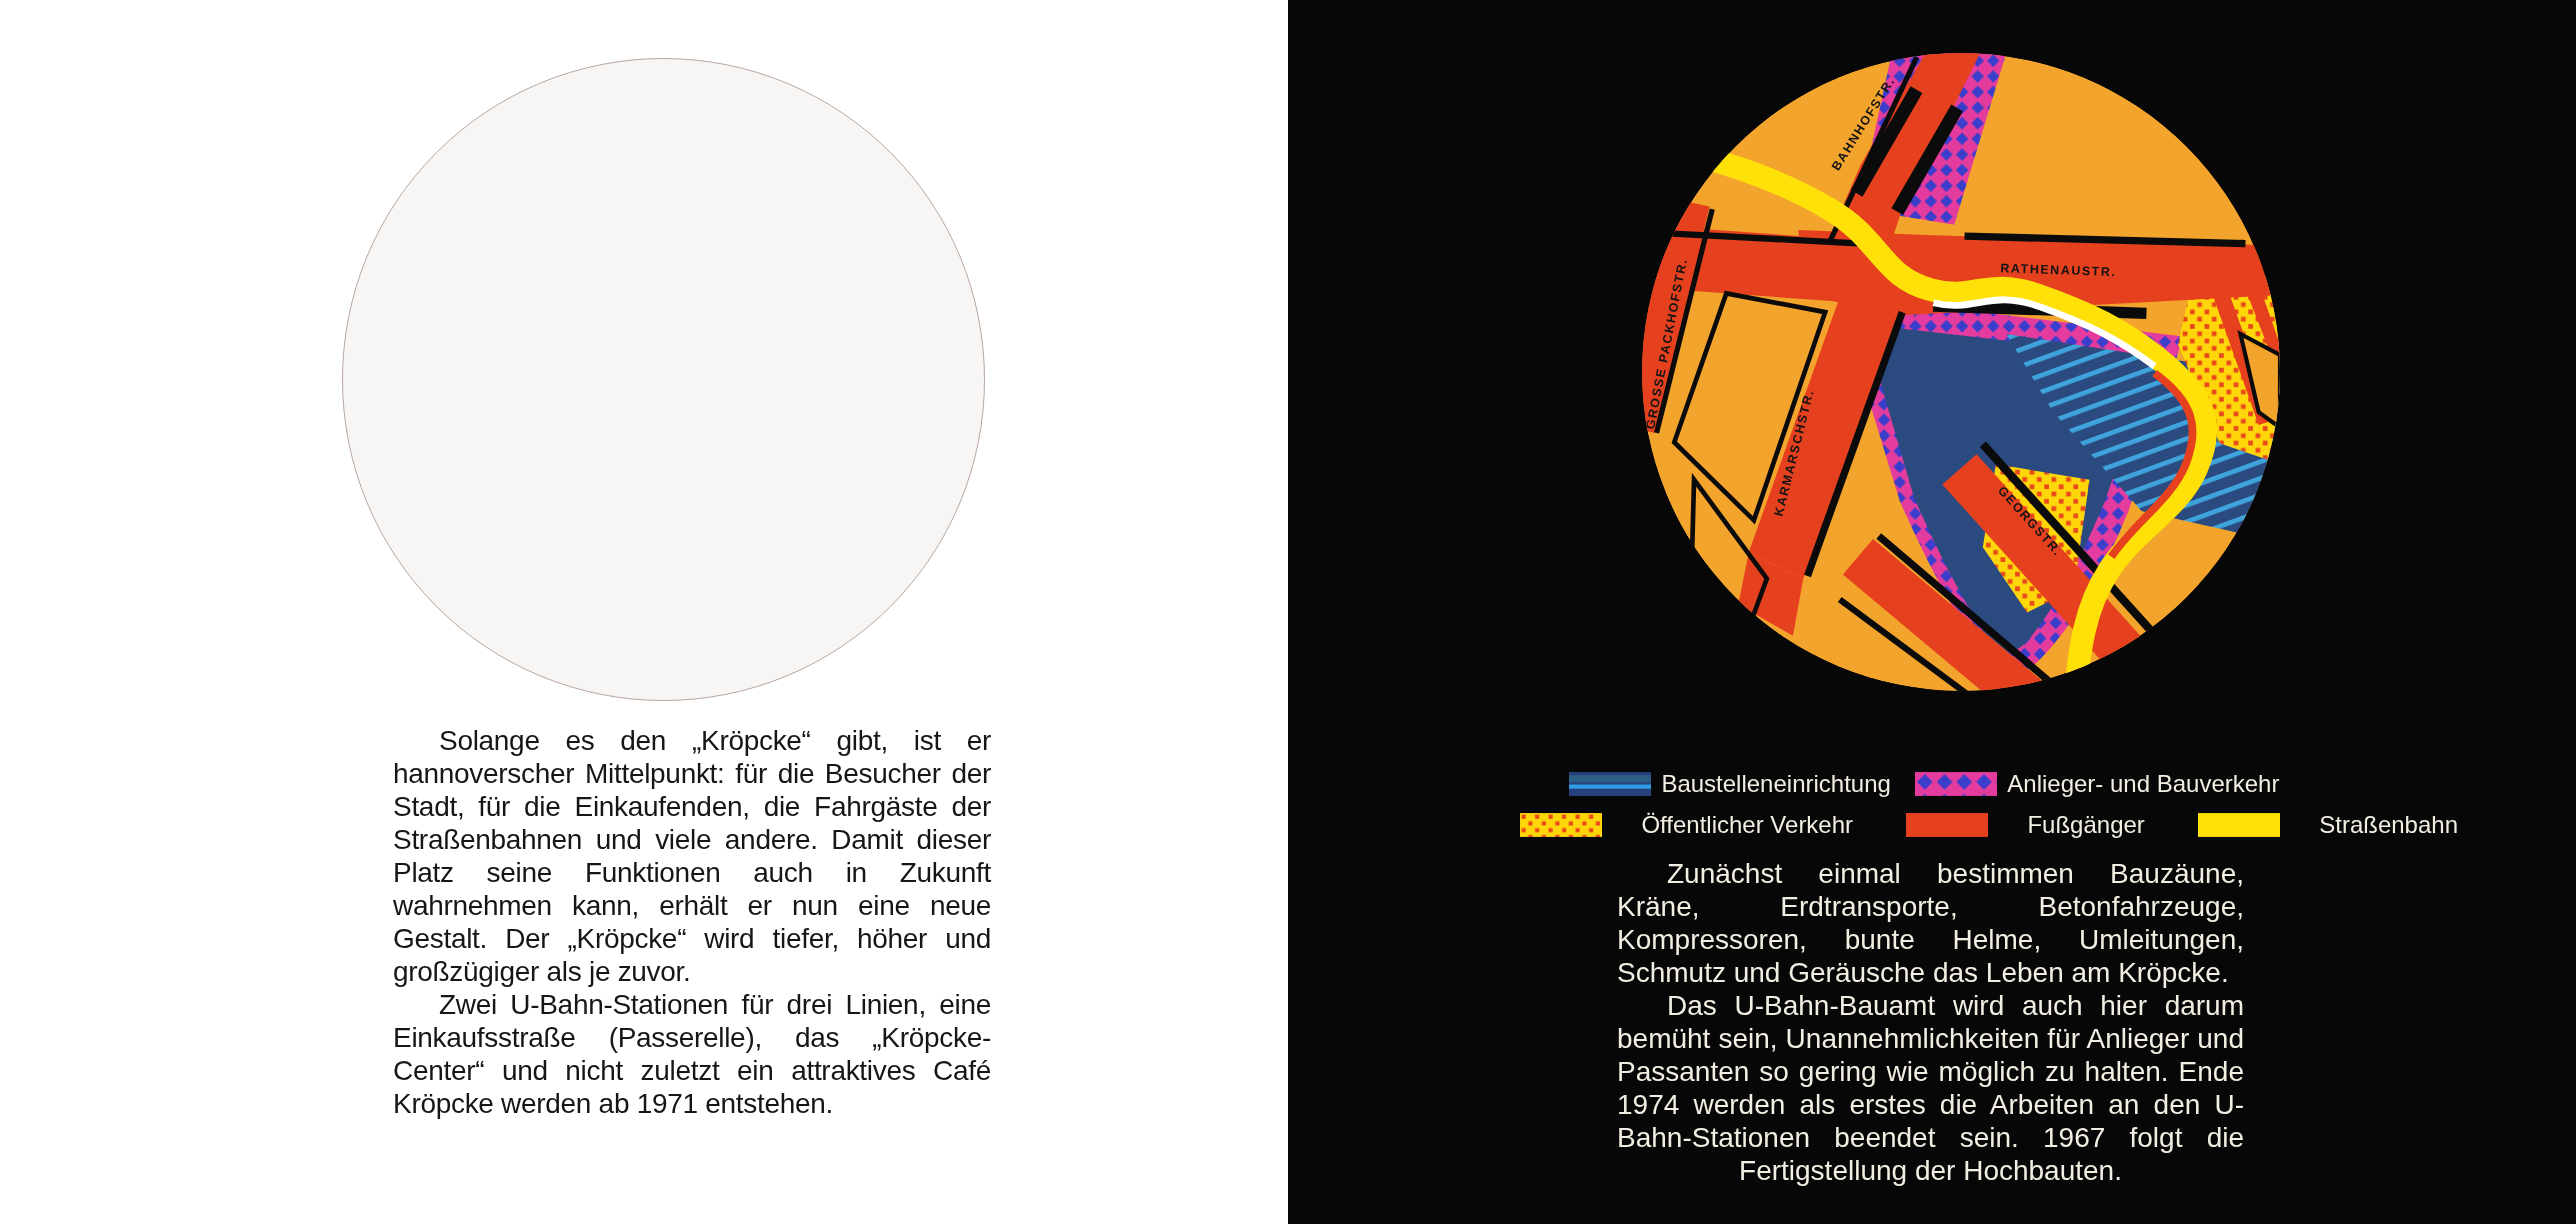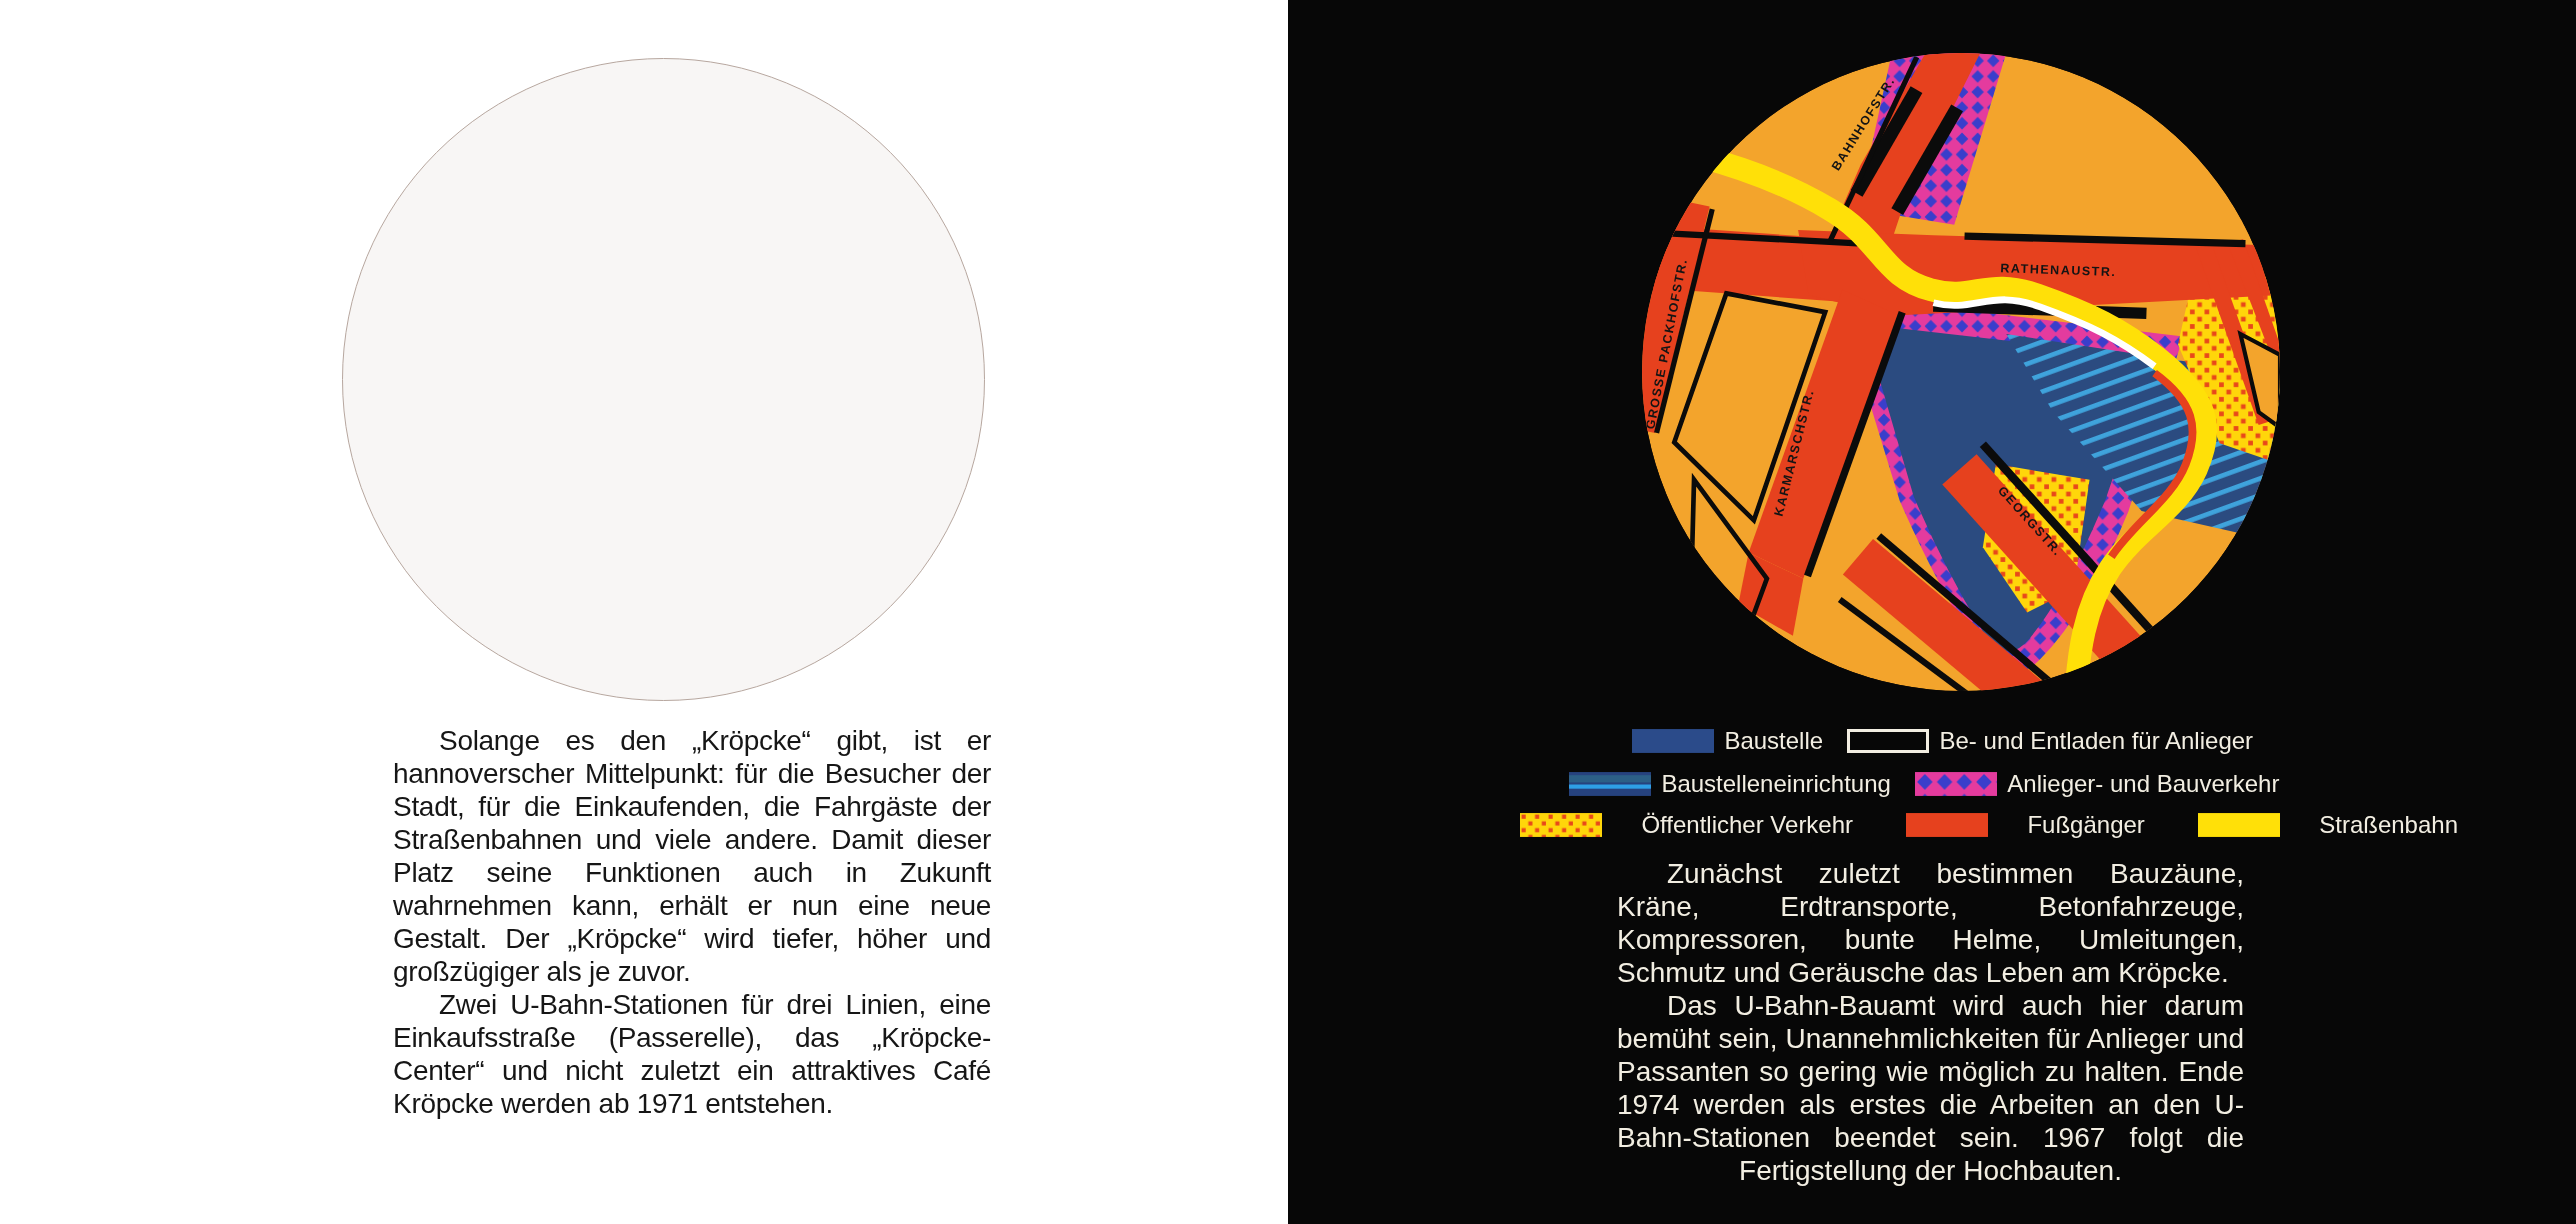--- a/index.html
+++ b/index.html
@@ -121,28 +121,20 @@
         <g>
           <text class="slabel" text-anchor="middle" transform="translate(432,140) rotate(-58)">BAHNHOFSTR.</text>
           <text class="slabel" text-anchor="middle" transform="translate(800,425) rotate(2)">RATHENAUSTR.</text>
           <text class="slabel" text-anchor="middle" transform="translate(55,560) rotate(-79)">GROSSE PACKHOFSTR.</text>
           <text class="slabel" text-anchor="middle" transform="translate(300,770) rotate(-76)">KARMARSCHSTR.</text>
           <text class="slabel" text-anchor="middle" transform="translate(740,905) rotate(48)">GEORGSTR.</text>
         </g>
       </g>
     </svg>
 
-    <div class="legend-row" style="left:344px;top:729px;">
-      <svg class="sw" width="82" height="24" viewBox="0 0 158 46">
-          <rect width="158" height="46" fill="#2B4B8A"></rect>
-        </svg>
-      <span class="lbl">Baustelle</span>
-      <span class="outline-box sw" style="width:76px;height:17.7px;"></span>
-      <span class="lbl">Be- und Entladen für Anlieger</span>
-    </div>
 
     <div class="legend-row" style="left:281px;top:772px;">
       <svg class="sw" width="82" height="24" viewBox="0 0 158 46">
         <rect width="158" height="46" fill="#26427E"></rect>
         <rect y="6" width="158" height="14" fill="#2C5F86"></rect>
         <rect y="24" width="158" height="8" fill="#2E9FE6"></rect>
       </svg>
       <span class="lbl">Baustelleneinrichtung</span>
       <svg class="sw" width="82" height="24" viewBox="0 0 158 46">
         <defs>
@@ -172,19 +164,19 @@
           <rect width="158" height="46" fill="#E6411E"></rect>
         </svg>
       <span class="lbl">Fußgänger</span>
       <svg class="sw" width="82" height="24" viewBox="0 0 158 46">
           <rect width="158" height="46" fill="#FFE008"></rect>
         </svg>
       <span class="lbl">Straßenbahn</span>
     </div>
 
     <div class="text-right">
-      <p>Zunächst zuletzt bestimmen Bauzäune, Kräne, Erdtransporte, Betonfahrzeuge, Kompressoren, bunte Helme, Umleitungen, Schmutz und Ge­räusche das Leben am Kröpcke.</p>
+      <p>Zunächst einmal bestimmen Bauzäune, Kräne, Erdtransporte, Betonfahrzeuge, Kompressoren, bunte Helme, Umleitungen, Schmutz und Ge­räusche das Leben am Kröpcke.</p>
       <p class="center-last">Das U-Bahn-Bauamt wird auch hier darum bemüht sein, Unannehmlichkeiten für Anlieger und Passanten so gering wie möglich zu halten. Ende 1974 werden als erstes die Arbeiten an den U-Bahn-Stationen beendet sein. 1967 folgt die Fertigstellung der Hochbauten.</p>
     </div>
 
   </div>
 </div>
 
 
 </body></html>

